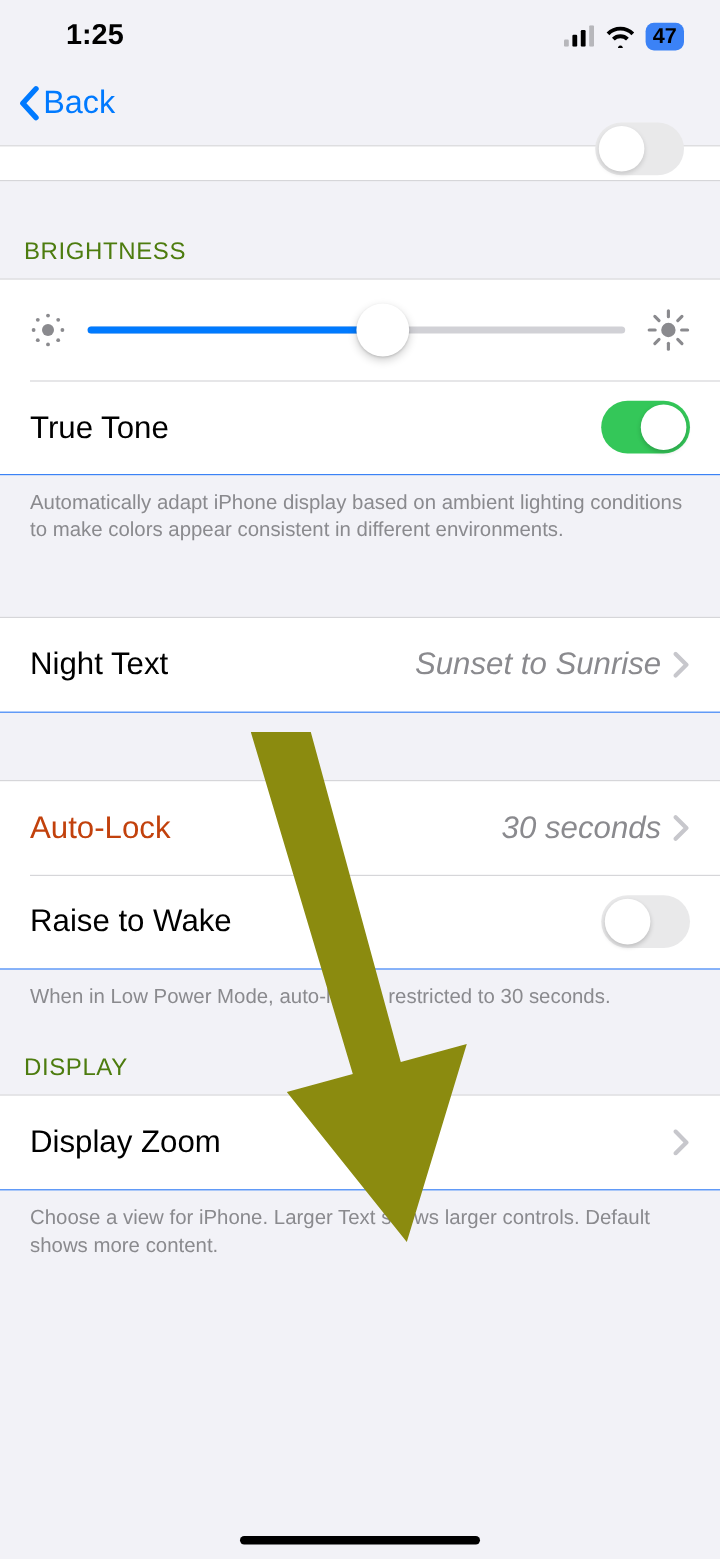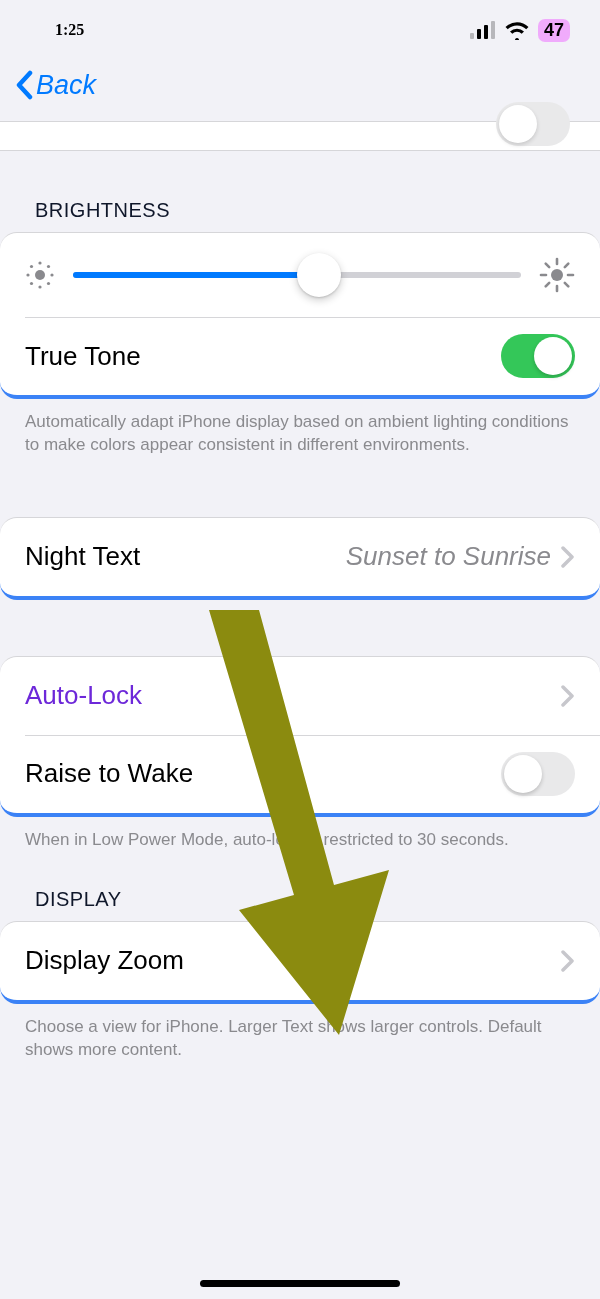--- a/index.html
+++ b/index.html
@@ -17,50 +17,48 @@
       overflow: hidden;
     }
     .status-bar {
       display: flex;
       justify-content: space-between;
       align-items: center;
       height: 60px;
       padding: 0 30px 0 55px;
     }
     .status-time {
-      font-size: 16px;
+      font-size: 24px;
       font-weight: 600;
       color: #000;
-      font-family: Liberation Serif, serif;
     }
     .status-right {
       display: flex;
       align-items: center;
       gap: 8px;
     }
     .battery-pill {
-      background: #f0abfc;
+      background: #3b82f6;
       border-radius: 7px;
       padding: 1px 6px;
       font-size: 18px;
       font-weight: 600;
       color: #000;
     }
     .nav-bar {
       display: flex;
       align-items: center;
       padding: 10px 14px 20px;
       gap: 8px;
     }
     .back-area {
       display: flex;
-      align-items: flex-start;
+      align-items: center;
       gap: 2px;
       color: #007aff;
-      font-style: italic;
     }
     .back-label {
       font-size: 27px;
     }
     .page-title {
       font-size: 27px;
       font-weight: 700;
       color: #000;
       margin-left: 10px;
     }
@@ -88,32 +86,31 @@
       width: 38px;
       height: 38px;
       background: #fff;
       border-radius: 50%;
       top: 3px;
       left: 3px;
       box-shadow: 0 2px 4px rgba(0,0,0,0.15);
     }
     .section-header {
       font-size: 20px;
-      color: #0f172a;
+      color: #4d7c0f;
       letter-spacing: 0.5px;
-      padding: 48px 35px 10px;
+      padding: 48px 20px 10px;
     }
     .section-header.tight {
       padding-top: 36px;
     }
     .cell-group {
       background: #fff;
       border-top: 1px solid #d6d6d9;
-      border-bottom: 4px solid #3b82f6;
-      border-radius: 17px;
+      border-bottom: 1px solid #3b82f6;
     }
     .cell {
       display: flex;
       align-items: center;
       justify-content: space-between;
       min-height: 78px;
       padding: 0 25px;
       position: relative;
     }
     .cell + .cell::before {
@@ -225,21 +222,21 @@
       border-radius: 4px;
     }
     .annotation-arrow {
       position: absolute;
       left: 209px;
       top: 610px;
       pointer-events: none;
     }
     .spacer-small { height: 60px; }
     .spacer-med { height: 56px; }
-    .auto-lock-label { color: #6d28d9; }
+    .auto-lock-label { color: #c2410c; }
   </style>
 </head>
 <body>
 
 <div class="status-bar">
   <div class="status-time">1:25</div>
   <div class="status-right">
     <svg width="26" height="18" viewBox="0 0 26 18">
       <rect x="0" y="12" width="4" height="6" rx="1" fill="#b7b7bb"></rect>
       <rect x="7" y="8" width="4" height="10" rx="1" fill="#000"></rect>
@@ -321,20 +318,21 @@
         <polyline points="2,2 11,11 2,20" fill="none" stroke="#c7c7cc" stroke-width="3.5" stroke-linecap="round" stroke-linejoin="round"></polyline>
       </svg>
   </div>
 </div>
 
 <div class="spacer-med"></div>
 
 <div class="cell-group">
   <div class="cell">
     <span class="cell-label auto-lock-label">Auto-Lock</span>
+    <span class="cell-value">30 seconds</span>
     <svg class="cell-chevron" width="14" height="22" viewBox="0 0 14 22">
         <polyline points="2,2 11,11 2,20" fill="none" stroke="#c7c7cc" stroke-width="3.5" stroke-linecap="round" stroke-linejoin="round"></polyline>
       </svg>
   </div>
   <div class="cell">
     <span class="cell-label">Raise to Wake</span>
     <div class="switch off"></div>
   </div>
 </div>
 <div class="footer-text">When in Low Power Mode, auto-lock is restricted to 30 seconds.</div>

